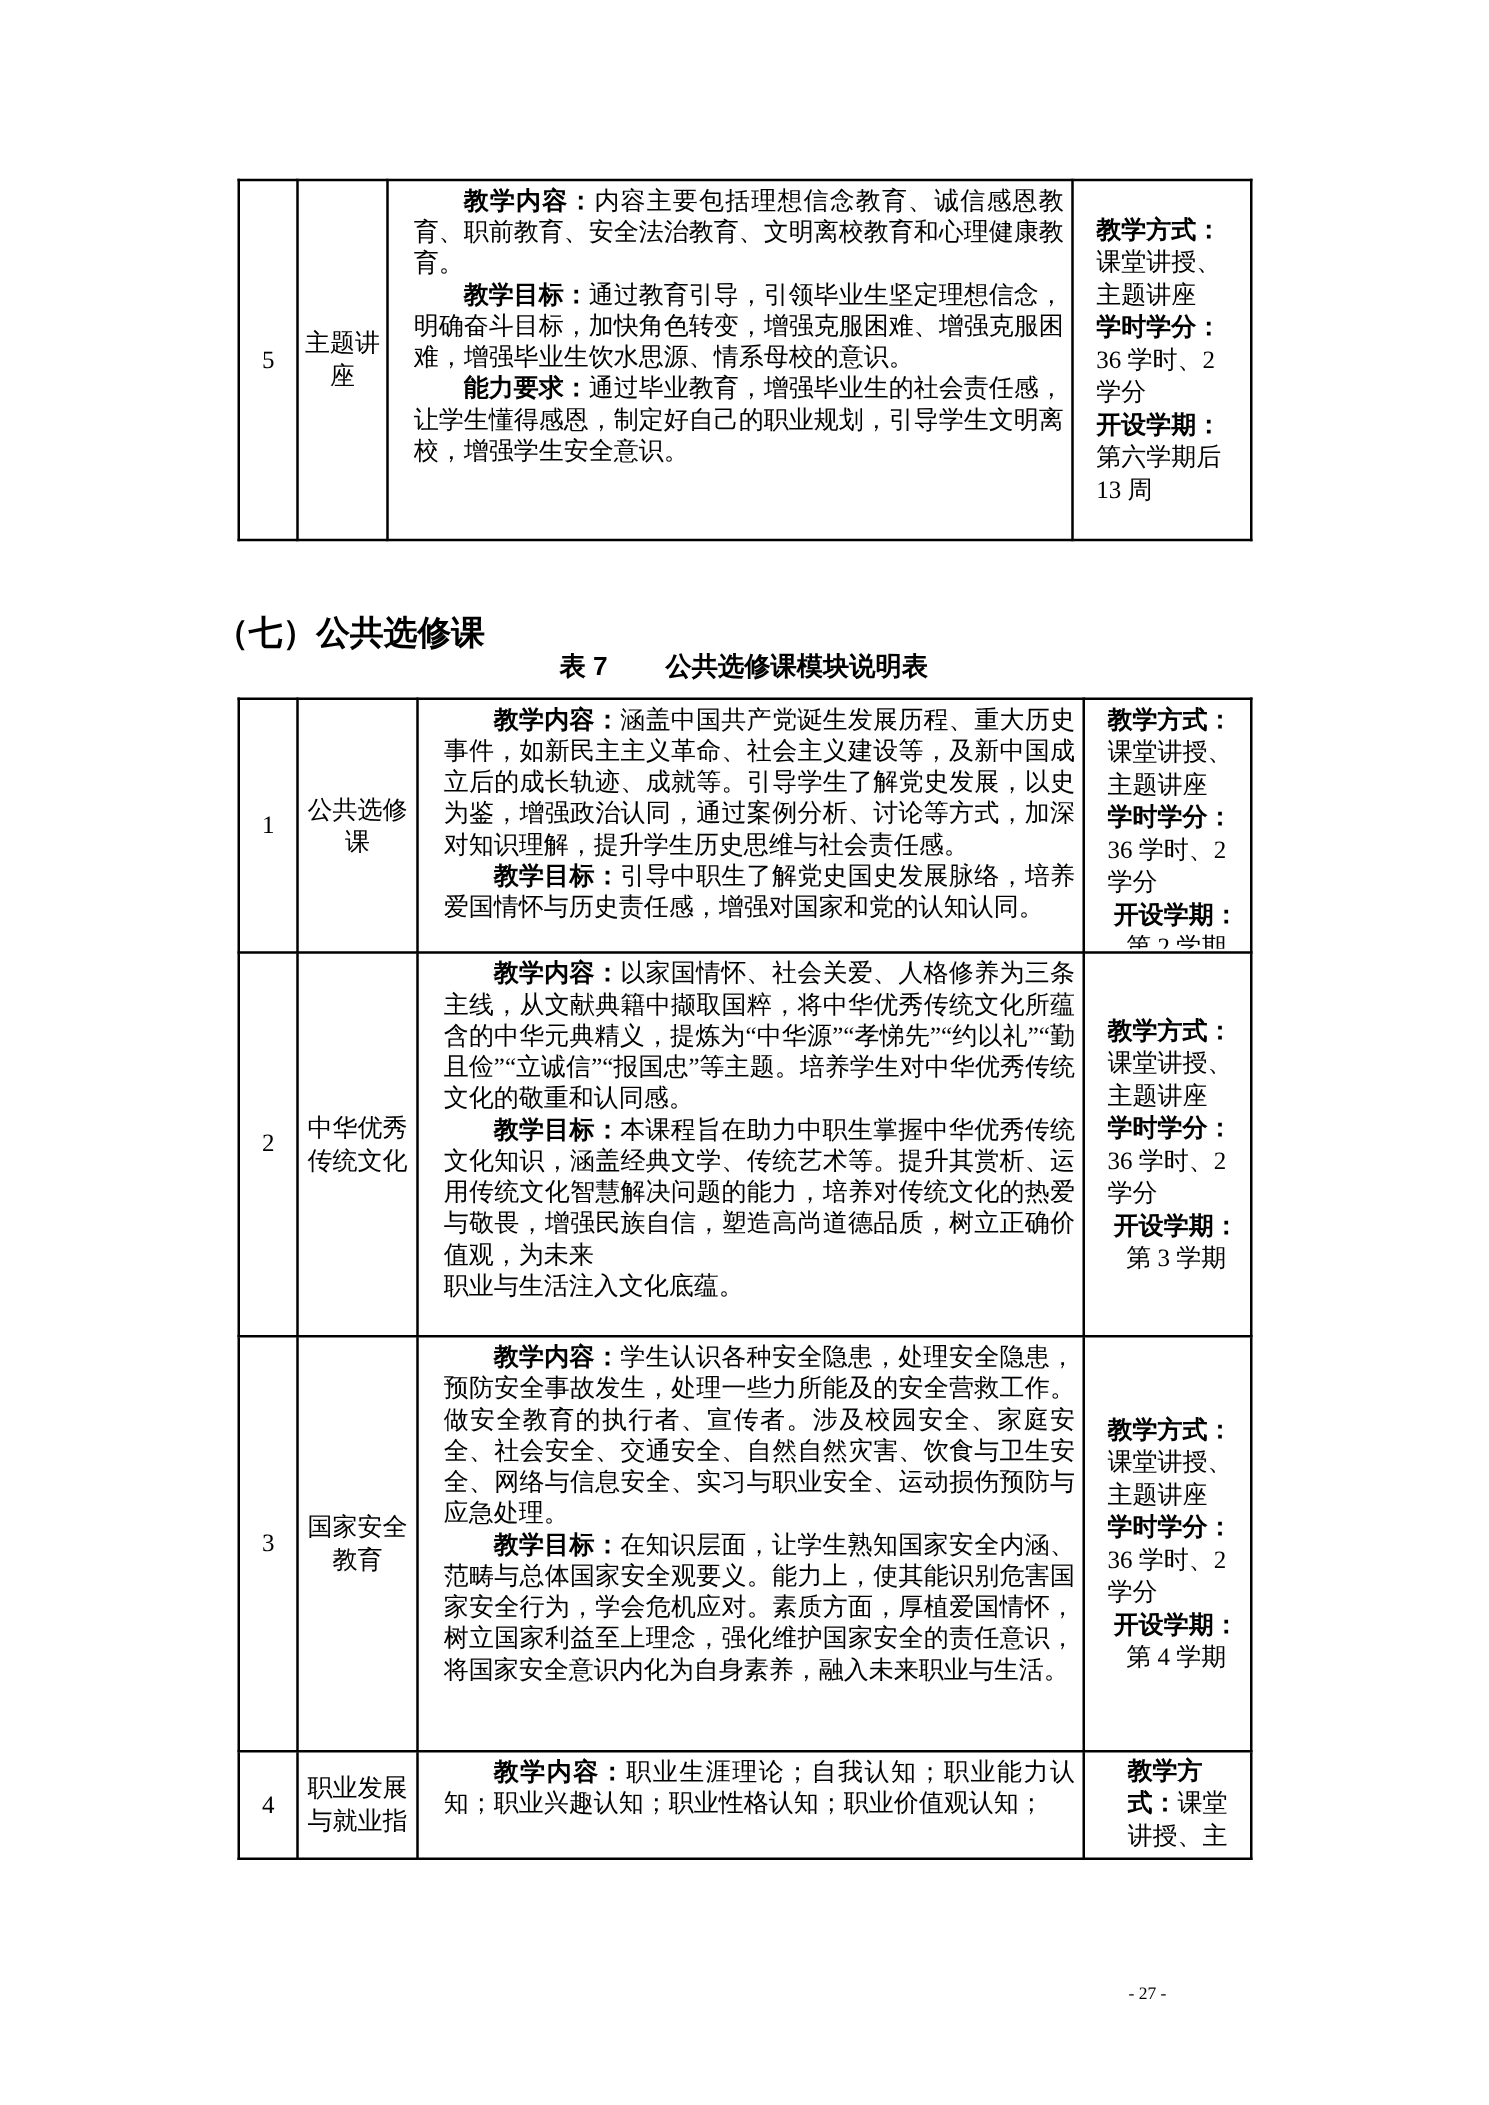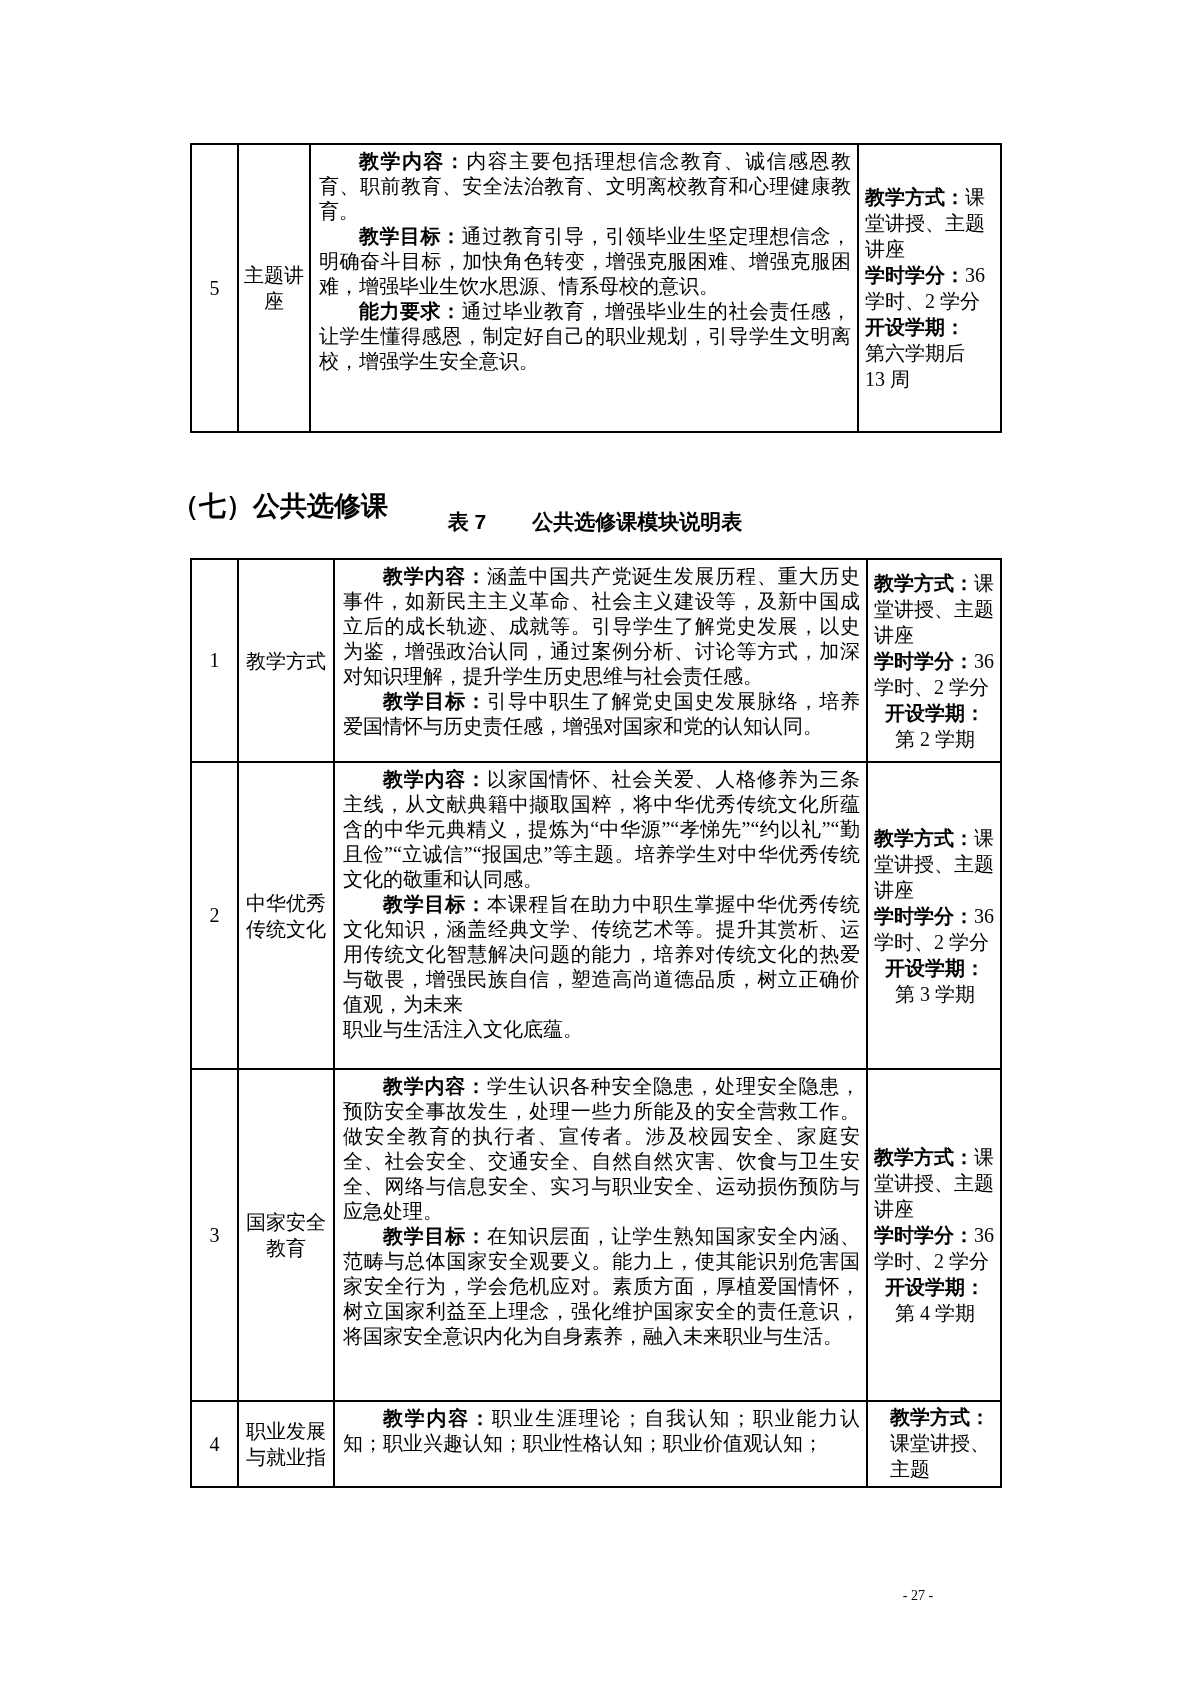--- a/index.html
+++ b/index.html
@@ -25,30 +25,30 @@
     font-family:"Liberation Sans","DejaVu Sans",sans-serif;
     line-height:26px; padding:2px 2px;
   }
 
   p.para { margin:0; text-indent:2em; }
   p.para.no-indent { text-indent:0; }
   .lbl { font-weight:bold; font-family:"Liberation Sans","DejaVu Sans",sans-serif; }
   .req p { margin:0; }
   .blk { display:block; }
   .sem-c { display:block; text-align:center; }
-  .cellbox { overflow:hidden; }
+  .cellbox { overflow:hidden;margin-left:12px; }
 
   .section-heading {
     position:absolute; left:172px; top:448px;
     font-size:27px; font-weight:bold;
     font-family:"Liberation Sans","DejaVu Sans",sans-serif;
     margin-top:40px;
   }
   .table-caption {
-    position:absolute; left:190px; top:508px; width:810px; text-align:center;
+    position:absolute; left:190px; top:519px; width:810px; text-align:center;
     font-size:21px; font-weight:bold;
     font-family:"Liberation Sans","DejaVu Sans",sans-serif;
   }
   .table-caption .gap { display:inline-block; width:2.2em; }
   .page-number {
     position:absolute; left:868px; top:1588px; width:100px;
     font-size:14px; text-align:center;
   }
 </style>
 </head>
@@ -100,21 +100,21 @@
       <col style="width:47px">
         <col style="width:96px">
         <col style="width:533px">
         <col style="width:134px">
     </colgroup>
 
     <tbody>
 
     <tr style="height:203px">
       <td class="no">1</td>
-      <td class="name">教学方式</td>
+      <td class="name">公共选修课</td>
       <td class="content">
         <div class="cellbox" style="max-height:196px;">
           <p class="para"><span class="lbl">教学内容：</span><span>涵盖中国共产党诞生发展历程、重大历史事件，如新民主主义革命、社会主义建设等，及新中国成立后的成长轨迹、成就等。引导学生了解党史发展，以史为鉴，增强政治认同，通过案例分析、讨论等方式，加深对知识理解，提升学生历史思维与社会责任感。</span></p>
           <p class="para"><span class="lbl">教学目标：</span><span>引导中职生了解党史国史发展脉络，培养爱国情怀与历史责任感，增强对国家和党的认知认同。</span></p>
         </div>
       </td>
       <td class="req">
         <div class="cellbox req" style="max-height:196px;">
           <p><span class="lbl">教学方式：</span><span>课堂讲授、主题讲座</span></p>
           <p><span class="lbl">学时学分：</span><span>36 学时、2 学分</span></p>

